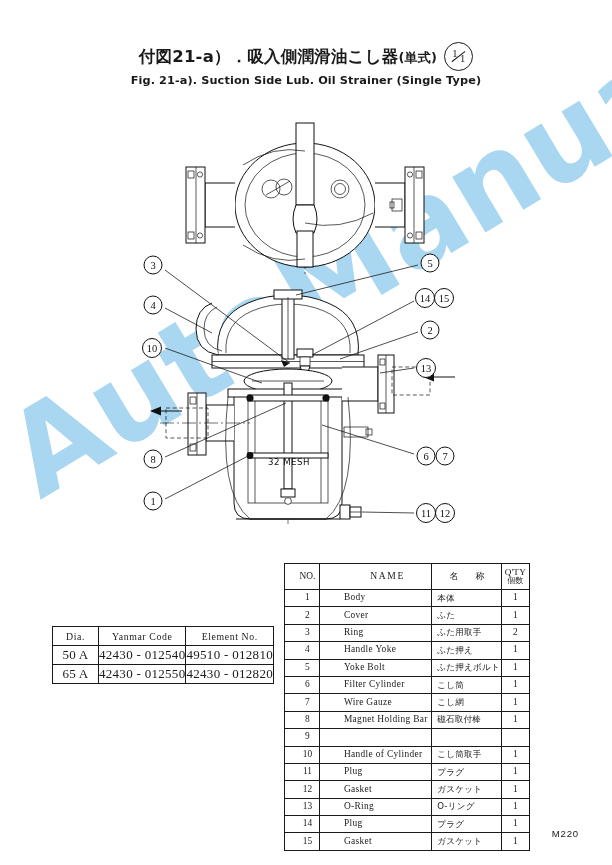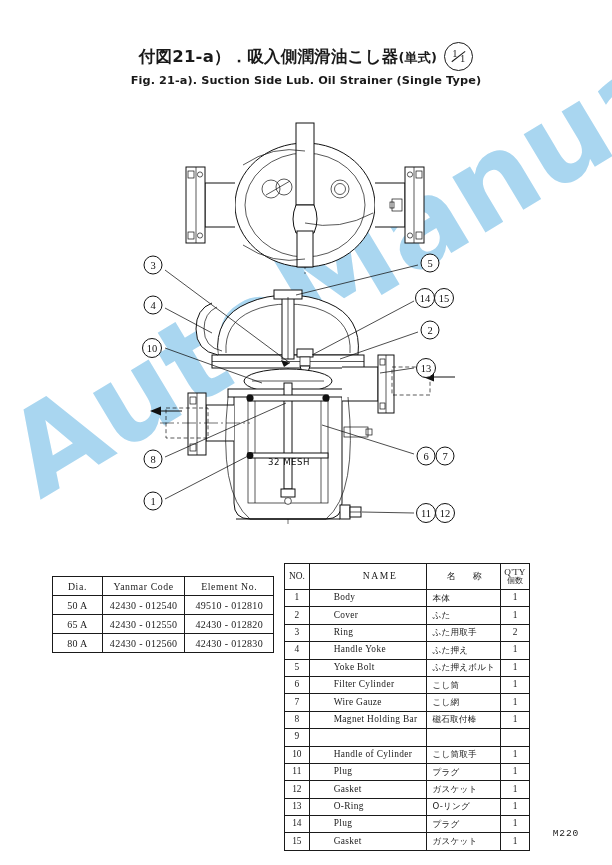--- a/index.html
+++ b/index.html
@@ -119,28 +119,28 @@
     background: transparent;
   }
   table td, table th {
     border: .9px solid #1a1a1a;
     padding: 0;
     font-weight: normal;
   }
 
   #dim-table-wrap {
     position: absolute;
-    left: 52px; top: 576px;
+    left: 52px; top: 626px;
     z-index: 10;
   }
   #dim-table { width: 222px; }
   #dim-table td {
     height: 18px;
     font-family: "Liberation Serif", serif;
-    font-size: 10px;
+    font-size: 13px;
     text-align: center;
     letter-spacing: .3px;
     white-space: nowrap;
   }
   #dim-table thead td { font-size: 9.8px; letter-spacing: .6px; }
   #dim-table .c-dia  { width: 48px; }
   #dim-table .c-code { width: 80px; }
   #dim-table .c-elem { width: 86px; }
 
   #parts-table-wrap {
@@ -152,20 +152,21 @@
   #parts-table td {
     height: 16.4px;
     font-size: 9.2px;
     line-height: 1.05;
   }
   #parts-table .c-no {
     width: 26px;
     text-align: center;
     font-family: "Liberation Serif", serif;
     font-size: 9.4px;
+    padding-left: 11px;
   }
   #parts-table .c-name {
     width: 110px;
     font-family: "Liberation Serif", serif;
     font-size: 9.4px;
     padding-left: 24px;
     letter-spacing: .35px;
   }
   #parts-table .c-jp {
     width: 80px;
@@ -208,21 +209,21 @@
   }
   .qty-head .jp {
     font-family: "DejaVu Sans", sans-serif;
     font-size: 8px;
   }
 
   
   #footer-code {
     position: absolute;
     right: 33px; top: 828px;
-    font-family: Liberation Mono, monospace;
+    font-family: Liberation Sans, sans-serif;
     font-size: 9.6px;
     letter-spacing: .8px;
     z-index: 10;
   }
 </style>
 </head>
 <body>
 
 <svg id="watermark" viewBox="0 0 612 865">
   <text x="40" y="500" transform="rotate(-31 40 500)">AutoManual</text>
@@ -456,25 +457,20 @@
       <tr>
         <td class="c-dia">50 A</td>
         <td class="c-code">42430 - 012540</td>
         <td class="c-elem">49510 - 012810</td>
       </tr>
       <tr>
         <td class="c-dia">65 A</td>
         <td class="c-code">42430 - 012550</td>
         <td class="c-elem">42430 - 012820</td>
       </tr>
-      <tr>
-        <td class="c-dia">80 A</td>
-        <td class="c-code">42430 - 012560</td>
-        <td class="c-elem">42430 - 012830</td>
-      </tr>
     </tbody>
   </table>
 </div>
 
 <div id="parts-table-wrap">
   <table id="parts-table">
     <thead>
       <tr>
         <td class="c-no">NO.</td>
         <td class="c-name">NAME</td>

